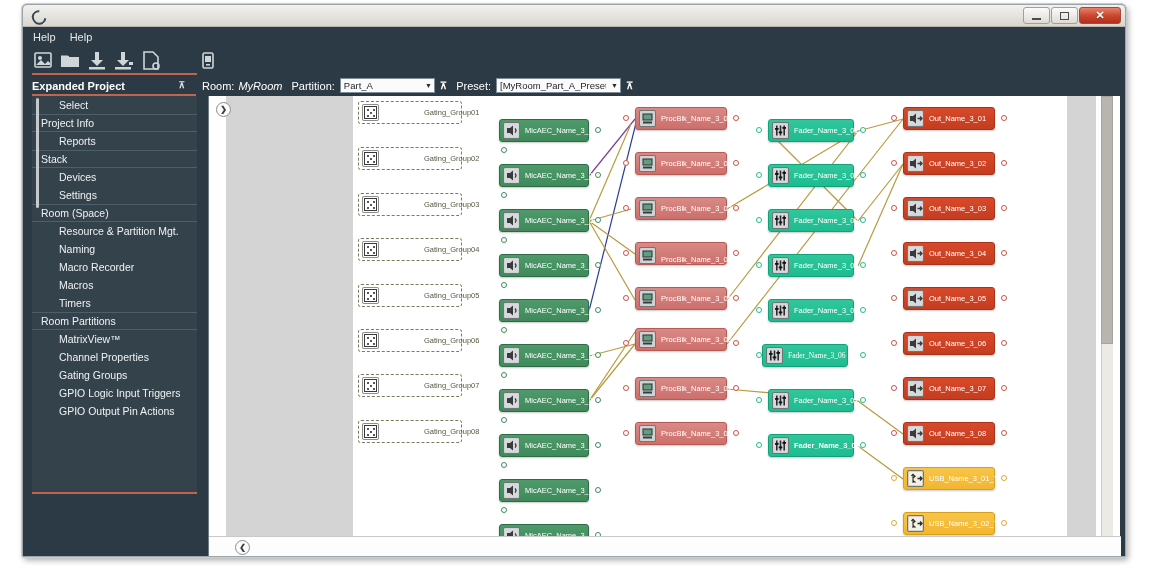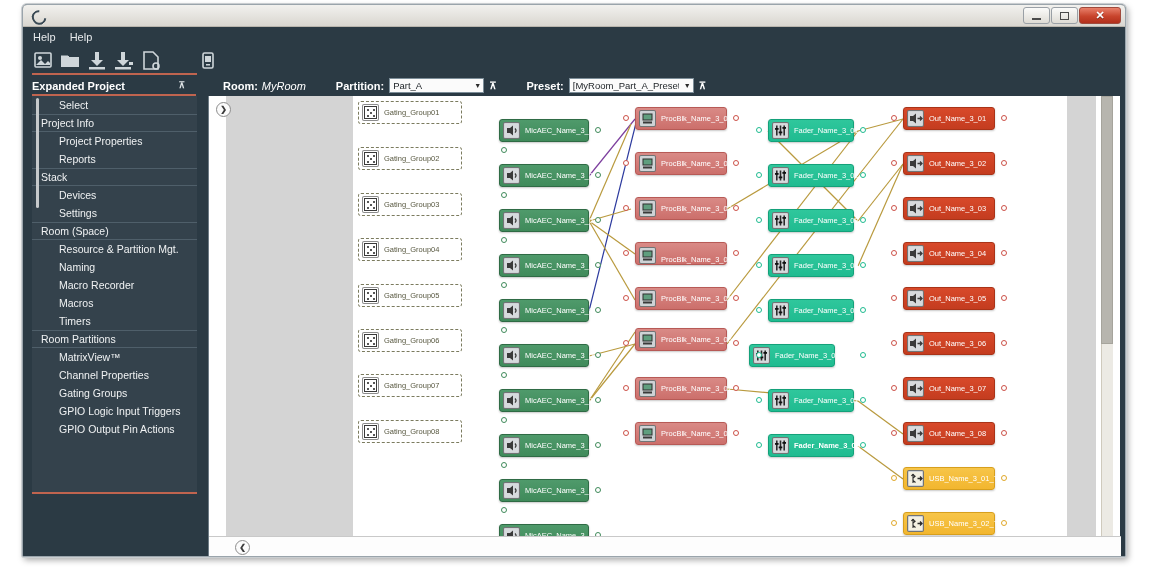--- a/index.html
+++ b/index.html
@@ -99,21 +99,21 @@
     position: relative;
   }
   #tab-pin {
     position: absolute; right: 8px; top: 5px;
     font-size: 9px; color: #dfe4e7; font-weight: bold;
   }
   #tab-underline {
     position: absolute; left: 9px; bottom: 0; width: 164px; height: 2px;
     background: #c0644f;
   }
-  .strip-label { font-size: 11px; color: #ffffff; font-weight: bold; margin-left: 30px; }
+  .strip-label { font-size: 11px; color: #ffffff; font-weight: normal; margin-left: 9px; }
   .strip-value { font-size: 11px; color: #ffffff; font-style: italic; margin-left: 4px; }
   .combo {
     margin-left: 5px; height: 15px;
     background: #fbfbfb; border: 1px solid #7d8e99;
     display: flex; align-items: center;
     font-size: 9.5px; color: #23282c;
     padding: 0 2px 0 3px; position: relative;
   }
   .combo .cval { white-space: nowrap; overflow: hidden; }
   .combo .carrow {
@@ -219,20 +219,21 @@
     position: relative; overflow: hidden;
   }
   .node .nlabel { margin-left: 5px; }
 
   .node.gating {
     background: transparent;
     border: 1px dashed #7b7b5e;
     color: #5e5e4a;
     box-shadow: none;
     width: 104px;
+    gap: 40px;
   }
   .node.gating .nlabel { color: #585840; }
   .node.mic   { background: linear-gradient(#4f9a6b, #3f8a5a); border: 1px solid #2f6b45; width: 90px; }
   .node.proc  { background: linear-gradient(#d98a86, #cc6f6b); border: 1px solid #b75a56; width: 92px; }
   .node.fader { background: linear-gradient(#2fc79c, #1fbb90); border: 1px solid #14a17a; width: 86px; }
   .node.out   { background: linear-gradient(#d8492a, #c43c1f); border: 1px solid #a93318; width: 92px; }
   .node.usb   { background: linear-gradient(#f7c548, #f2b62f); border: 1px solid #d79f1d; width: 92px; color: #ffffff; }
 
   
   .port {
@@ -346,23 +347,20 @@
   <div id="body-area">
 
     <div id="sidebar">
       <div id="sidebar-scroll"></div>
       <div id="nav-list">
           <div class="nav-row child">
             <span>Select</span>
           </div>
           <div class="nav-row header nav-group">
             <span>Project Info</span>
-          </div>
-          <div class="nav-row child">
-            <span>Project Properties</span>
           </div>
           <div class="nav-row child">
             <span>Reports</span>
           </div>
           <div class="nav-row header nav-group">
             <span>Stack</span>
           </div>
           <div class="nav-row child">
             <span>Devices</span>
           </div>
@@ -822,21 +820,21 @@
                   <rect x="10.4" y="2.5" width="1.6" height="10" fill="#2b2b2b"></rect>
                   <rect x="2" y="5" width="3.6" height="1.8" fill="#111"></rect>
                   <rect x="5.7" y="8.5" width="3.6" height="1.8" fill="#111"></rect>
                   <rect x="9.4" y="4" width="3.6" height="1.8" fill="#111"></rect>
                 </svg>
               </span>
               <span class="nlabel">Fader_Name_3_05</span>
             </div>
             <div class="port t" style="left: 507px; top: 211px;"></div>
             <div class="port t" style="left: 403px; top: 211px;"></div>
-            <div class="node fader" style="left: 396px; top: 248px;">
+            <div class="node fader" style="left: 409px; top: 248px; font-family: Liberation Serif, serif;">
               <span class="nicon">
                 <svg width="15" height="15" viewBox="0 0 15 15">
                   <rect x="1" y="1" width="13" height="13" fill="#d7dadd"></rect>
                   <rect x="3" y="2.5" width="1.6" height="10" fill="#2b2b2b"></rect>
                   <rect x="6.7" y="2.5" width="1.6" height="10" fill="#2b2b2b"></rect>
                   <rect x="10.4" y="2.5" width="1.6" height="10" fill="#2b2b2b"></rect>
                   <rect x="2" y="5" width="3.6" height="1.8" fill="#111"></rect>
                   <rect x="5.7" y="8.5" width="3.6" height="1.8" fill="#111"></rect>
                   <rect x="9.4" y="4" width="3.6" height="1.8" fill="#111"></rect>
                 </svg>

